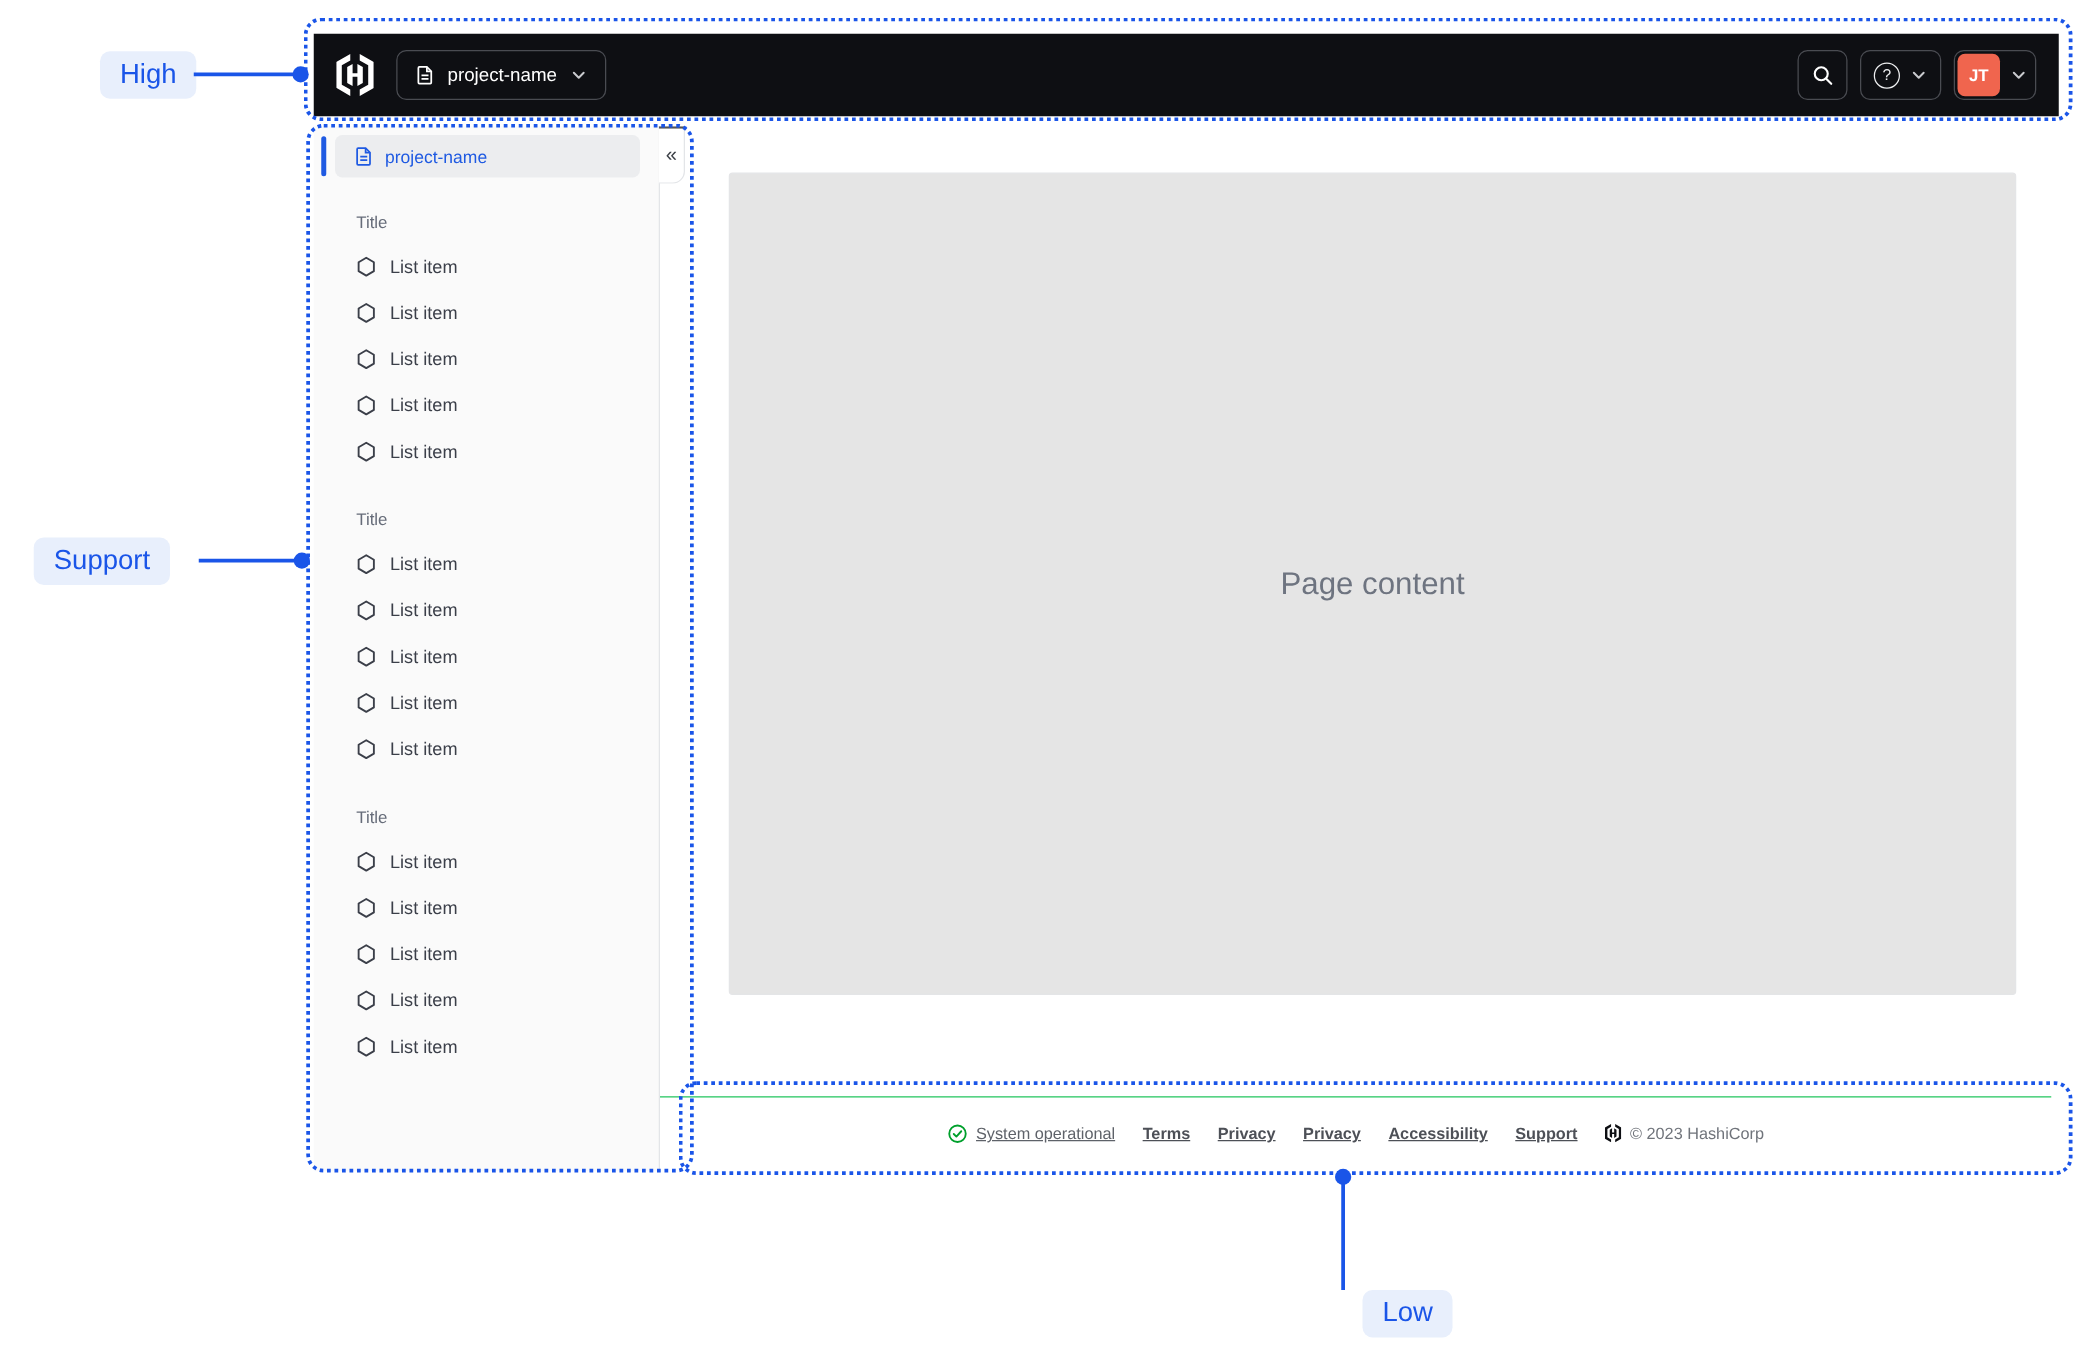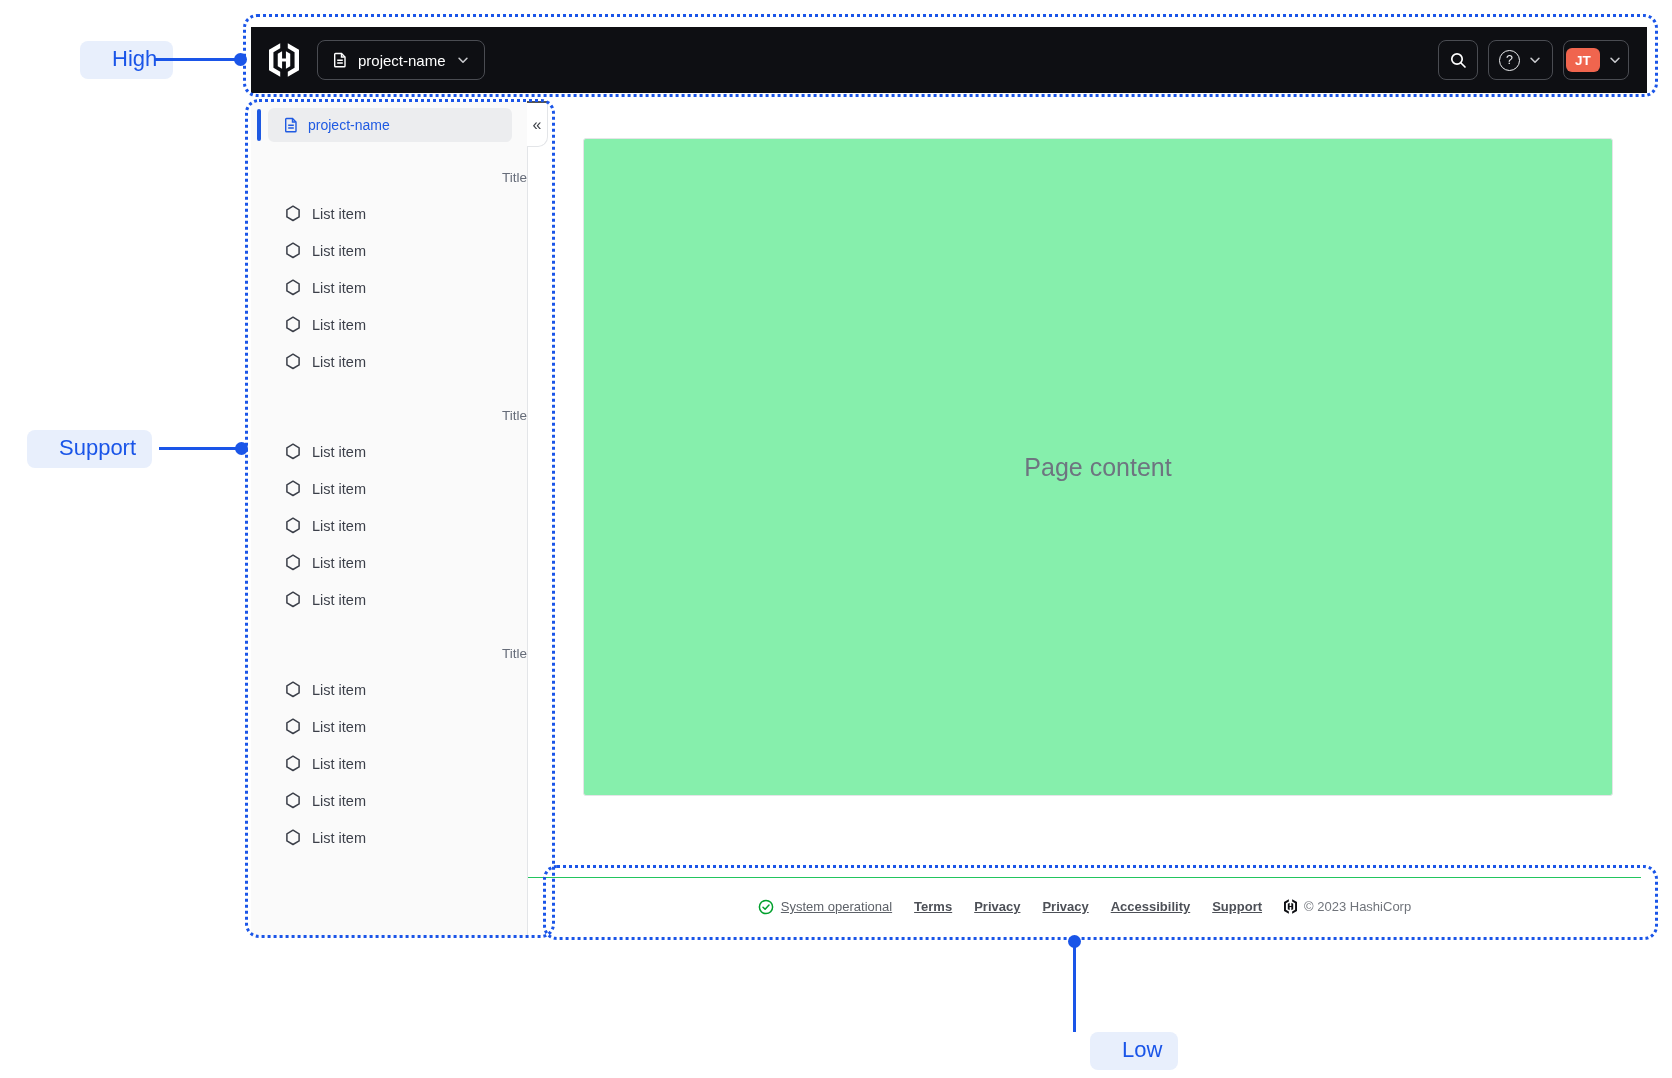--- a/index.html
+++ b/index.html
@@ -15,66 +15,66 @@
               border:1px solid #4A4C52; border-radius:8px; background:transparent;
               color:#ffffff; font-size:15px; cursor:pointer; }
   .nav-right { margin-left:auto; display:flex; gap:10px; align-items:center; }
   .icon-btn { height:40px; min-width:40px; border:1px solid #4A4C52; border-radius:8px;
               background:transparent; display:flex; align-items:center; justify-content:center;
               color:#fff; cursor:pointer; gap:8px; }
   .help-btn { padding:0 10px; }
   .q-circle { width:21px; height:21px; border:1.5px solid #EDEEF0; border-radius:50%;
               display:flex; align-items:center; justify-content:center; font-size:12.5px; color:#EDEEF0; }
   .account-btn { padding:2px 6px 2px 2px; }
-  .avatar { width:34px; height:24px; border-radius:6px; background:#F0654E; color:#fff;
+  .avatar { width:34px; height:34px; border-radius:6px; background:#F0654E; color:#fff;
             display:flex; align-items:center; justify-content:center; font-size:13.5px; font-weight:700; }
 
   
   .sidebar { position:absolute; left:251px; top:101px; width:277px; height:836px;
              background:#FAFAFA; border-right:1px solid #E3E5E8; }
   .side-header { position:relative; margin:7px 15px 0 17px; height:34px; }
   .accent-bar { position:absolute; left:-11px; top:1px; width:4px; height:32px;
                 background:#1F5AE2; border-radius:2px; }
   .header-pill { display:flex; align-items:center; gap:9px; height:34px; width:100%;
                  background:#ECEDEF; border-radius:6px; padding-left:15px;
                  color:#1F5AE2; font-size:14px; cursor:pointer; }
   .collapse-tab { position:absolute; left:527px; top:101px; width:21px; height:46px;
                   background:#ffffff; border-right:1px solid #E3E5E8; border-bottom:1px solid #E3E5E8;
                   border-radius:0 0 10px 0; display:flex; align-items:flex-start; justify-content:center;
                   cursor:pointer; }
   .collapse-glyph { font-size:16px; color:#3B3F46; line-height:1; padding-top:14px; }
-  .side-section { margin-top:28px;text-align:right; }
+  .side-section { margin-top:28px; }
   .section-title { padding-left:34px; font-size:13.5px; color:#666C79; margin-bottom:10px; }
   .side-item { display:flex; align-items:center; gap:11px; height:37px; padding-left:34px;
                font-size:14.5px; color:#3B3F49; cursor:pointer; }
   .hex-icon { flex:0 0 auto; display:flex; }
 
   
   .main-panel { position:absolute; left:583px; top:138px; width:1030px; height:658px;
-                background:#86efac; border:1px solid #E4E5E7; border-radius:3px;
+                background:#e5e5e5; border:1px solid #E4E5E7; border-radius:3px;
                 display:flex; align-items:center; justify-content:center; }
   .page-content-text { color:#6E7480; font-size:25px; }
 
   
   .footer { position:absolute; left:528px; top:877px; width:1113px; height:58px;
             border-top:1px solid #22c55e; display:flex; align-items:center; justify-content:center;
             gap:22px; font-size:13px; }
   .status-wrap { display:flex; align-items:center; gap:7px; }
   .status-link { color:#5E6269; text-decoration:underline; cursor:pointer; }
   .footer-link { color:#4D5057; text-decoration:underline; cursor:pointer; }
   .copyright-wrap { display:flex; align-items:center; gap:7px; }
   .copyright { color:#70747B; }
 
   
   .region { position:absolute; border:3px dotted #1A55E8; border-radius:14px; pointer-events:none; }
   .region-high   { left:243px; top:14px;  width:1415px; height:83px; }
   .region-medium { left:245px; top:99px;  width:310px;  height:839px; }
   .region-low    { left:543px; top:865px; width:1115px; height:75px; }
   .anno-label { position:absolute; background:#E8EFFC; color:#1A55E8; font-size:22px;
-                font-weight:500; padding:5px 16px 7px 32px; border-radius:8px; }
+                font-weight:500; padding:5px 16px 7px 16px; border-radius:8px; }
   .anno-line { position:absolute; background:#1A55E8; }
   .anno-dot { position:absolute; width:13px; height:13px; border-radius:50%; background:#1A55E8; }
   .label-high   { left:80px;  top:41px; }
   .line-high    { left:155px; top:58px;  width:83px; height:3px; }
   .dot-high     { left:234px; top:53px; }
   .label-medium { left:27px;  top:430px; }
   .line-medium  { left:159px; top:447px; width:80px; height:3px; }
   .dot-medium   { left:235px; top:442px; }
   .dot-low      { left:1068px; top:935px; }
   .line-low     { left:1073px; top:947px; width:3px; height:85px; }

